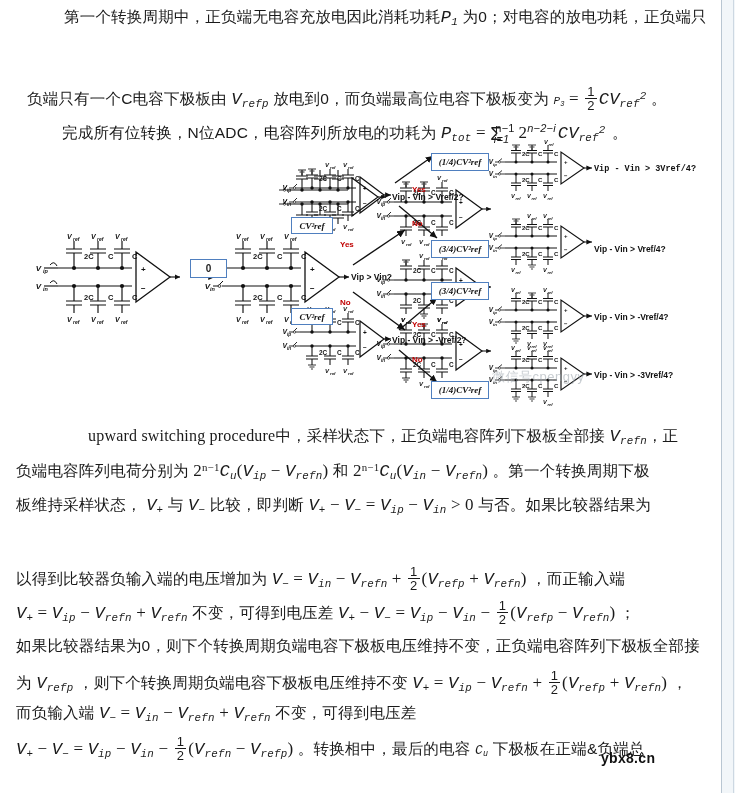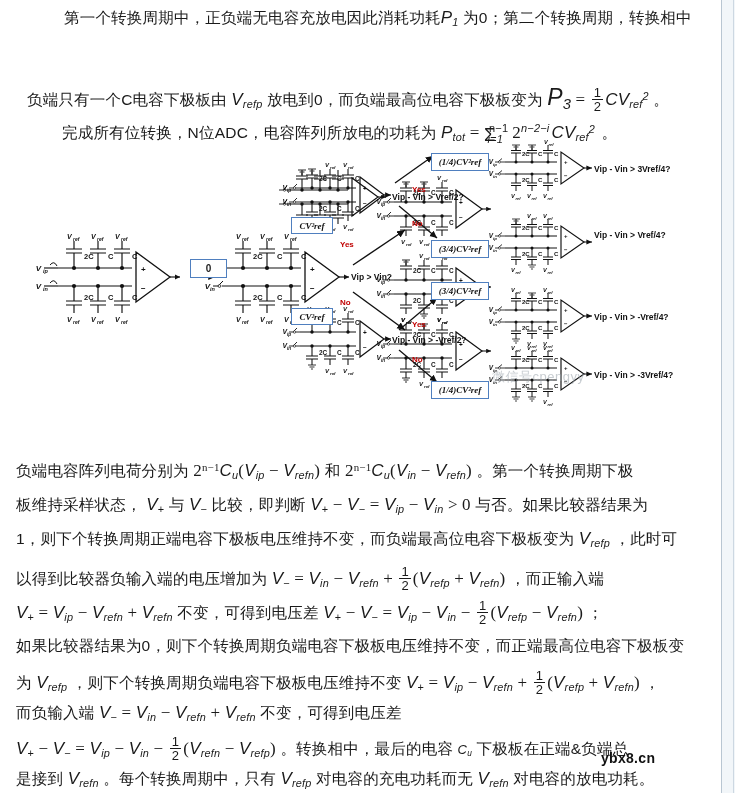--- a/index.html
+++ b/index.html
@@ -7,21 +7,21 @@
     width:735px;height:793px;position:relative;overflow:hidden;
     font-family:"Liberation Serif","DejaVu Serif",serif;
     color:#1a1a1a;
   }
   .page{position:absolute;inset:0;background:#fff;}
 
   
   .para{position:absolute;line-height:1.0;white-space:nowrap;}
   .cn{font-family:"Liberation Sans","DejaVu Sans",sans-serif;font-size:15.5px;letter-spacing:.2px;}
   .en{font-family:"Liberation Serif","DejaVu Serif",serif;font-size:16px;}
-  .mathi{font-family:Liberation Sans, sans-serif;font-style:italic;}
+  .mathi{font-family:Liberation Mono, monospace;font-style:italic;}
   .mathu{font-family:"Liberation Serif","DejaVu Serif",serif;}
   sub{font-size:.64em;vertical-align:-.28em;font-style:italic;}
   sup{font-size:.64em;vertical-align:.5em;}
   .frac{display:inline-block;vertical-align:middle;text-align:center;font-size:.72em;line-height:1.02;margin:0 2px;position:relative;top:-1px;}
   .frac .n{display:block;border-bottom:1px solid #1a1a1a;padding:0 2px;}
   .frac .d{display:block;padding:0 2px;}
   .sumop{display:inline-block;position:relative;font-size:1.18em;vertical-align:-.12em;}
 
   
   #diagram{position:absolute;left:0;top:140px;width:735px;height:272px;}
@@ -63,29 +63,29 @@
 </head>
 <body>
 
 <div class="page">
 
   <div class="railshade" style="left:722px;width:13px;"></div>
   <div class="rail" style="left:721px;"></div>
   <div class="rail" style="left:733px;background:#cdd8e2;"></div>
 
   <div class="para cn" style="left:64px;top:9px;">
-    <span>第一个转换周期中，正负端无电容充放电因此消耗功耗</span><span class="mathi" style="font-size:17px;">P<sub>1</sub></span><span> 为0；第二个转换周期，转换相中</span>
+    <span>第一个转换周期中，正负端无电容充放电因此消耗功耗</span><span class="mathi" style="font-size:17px;">P<sub>1</sub></span><span> 为0；对电容的放电功耗，正负端只</span>
   </div>
 
 
   <div class="para cn" style="left:27px;top:86px;">
     <span>负端只有一个C电容下极板由</span>
     <span class="mathi" style="font-size:17px;">V<sub>refp</sub></span>
     <span>放电到0，而负端最高位电容下极板变为</span>
-    <span class="mathi" style="font-size:23px;">P<sub>3</sub></span><span class="mathu" style="font-size:17px;"> = </span><span class="frac" style="font-size:13px;"><span class="n">1</span><span class="d">2</span></span><span class="mathi" style="font-size:17px;">CV<sub>ref</sub><sup>2</sup></span>
+    <span class="mathi" style="font-size:11px;">P<sub>3</sub></span><span class="mathu" style="font-size:17px;"> = </span><span class="frac" style="font-size:13px;"><span class="n">1</span><span class="d">2</span></span><span class="mathi" style="font-size:17px;">CV<sub>ref</sub><sup>2</sup></span>
     <span>。</span>
   </div>
 
   <div class="para cn" style="left:62px;top:124px;">
     <span>完成所有位转换，N位ADC，电容阵列所放电的功耗为</span>
     <span class="mathi" style="font-size:17px;">P<sub>tot</sub></span><span class="mathu" style="font-size:17px;"> = </span><span class="sumop">Σ</span><span style="font-size:11px;font-style:italic;position:relative;left:-8px;top:5px;">i=1</span><span style="font-size:11px;position:relative;left:-22px;top:-6px;">n−1</span><span class="mathu" style="font-size:17px;position:relative;left:-18px;">2</span><span style="font-size:11px;font-style:italic;position:relative;left:-18px;top:-6px;">n−2−i</span><span class="mathi" style="font-size:17px;position:relative;left:-16px;">CV<sub>ref</sub><sup>2</sup></span>
     <span style="position:relative;left:-14px;">。</span>
   </div>
 
   <div id="diagram">
@@ -802,78 +802,77 @@
 
     <div class="qlabel" style="left:351px;top:132px;">
       <span>Vip &gt; Vin?</span>
     </div>
     <div class="qlabel" style="left:392px;top:52px;">
       <span>Vip - Vin &gt; Vref/2?</span>
     </div>
     <div class="qlabel" style="left:392px;top:195px;">
       <span>Vip - Vin &gt; -Vref/2?</span>
     </div>
-    <div class="qlabel" style="left:594px;top:24px;">
+    <div class="qlabel" style="left:594px;top:24px;font-family:Liberation Mono, monospace;">
       <span>Vip - Vin &gt; 3Vref/4?</span>
     </div>
-    <div class="qlabel" style="left:594px;top:90px;">
+    <div class="qlabel" style="left:594px;top:104px;">
       <span>Vip - Vin &gt; Vref/4?</span>
     </div>
     <div class="qlabel" style="left:594px;top:172px;">
       <span>Vip - Vin &gt; -Vref/4?</span>
     </div>
     <div class="qlabel" style="left:594px;top:230px;">
       <span>Vip - Vin &gt; -3Vref/4?</span>
     </div>
 
     <div class="wm" style="left:492px;top:228px;">
       <span>微信号cpengyy</span>
     </div>
   </div>
 
+  <div class="para cn" style="left:88px;top:428px;">
+    <span class="en">upward switching procedure</span><span>中，采样状态下，正负端电容阵列下极板全部接</span>
+    <span class="mathi" style="font-size:17px;">V<sub>refn</sub></span><span>，正</span>
+  </div>
 
   <div class="para cn" style="left:16px;top:462px;">
     <span>负端电容阵列电荷分别为</span>
     <span class="mathu" style="font-size:17px;">2<sup>n−1</sup></span><span class="mathi" style="font-size:17px;">C<sub>u</sub></span><span class="mathu" style="font-size:17px;">(</span><span class="mathi" style="font-size:17px;">V<sub>ip</sub></span><span class="mathu" style="font-size:17px;"> − </span><span class="mathi" style="font-size:17px;">V<sub>refn</sub></span><span class="mathu" style="font-size:17px;">)</span>
     <span>和</span>
     <span class="mathu" style="font-size:17px;">2<sup>n−1</sup></span><span class="mathi" style="font-size:17px;">C<sub>u</sub></span><span class="mathu" style="font-size:17px;">(</span><span class="mathi" style="font-size:17px;">V<sub>in</sub></span><span class="mathu" style="font-size:17px;"> − </span><span class="mathi" style="font-size:17px;">V<sub>refn</sub></span><span class="mathu" style="font-size:17px;">)</span>
     <span>。第一个转换周期下极</span>
   </div>
 
   <div class="para cn" style="left:16px;top:496px;">
     <span>板维持采样状态，</span>
     <span class="mathi" style="font-size:17px;">V<sub style="font-style:normal;">+</sub></span>
     <span>与</span>
     <span class="mathi" style="font-size:17px;">V<sub style="font-style:normal;">−</sub></span>
     <span>比较，即判断</span>
     <span class="mathi" style="font-size:17px;">V<sub style="font-style:normal;">+</sub></span><span class="mathu" style="font-size:17px;"> − </span><span class="mathi" style="font-size:17px;">V<sub style="font-style:normal;">−</sub></span><span class="mathu" style="font-size:17px;"> = </span><span class="mathi" style="font-size:17px;">V<sub>ip</sub></span><span class="mathu" style="font-size:17px;"> − </span><span class="mathi" style="font-size:17px;">V<sub>in</sub></span><span class="mathu" style="font-size:17px;"> &gt; 0</span>
     <span>与否。如果比较器结果为</span>
   </div>
 
-  <div class="para cn" style="left:16px;top:530px;">
-    <span>1，则下个转换周期正端电容下极板电压维持不变，而负端最高位电容下极板变为</span>
-    <span class="mathi" style="font-size:17px;">V<sub>refp</sub></span>
-    <span>，此时可</span>
-  </div>
 
   <div class="para cn" style="left:16px;top:566px;">
     <span>以得到比较器负输入端的电压增加为</span>
     <span class="mathi" style="font-size:17px;">V<sub style="font-style:normal;">−</sub></span><span class="mathu" style="font-size:17px;"> = </span><span class="mathi" style="font-size:17px;">V<sub>in</sub></span><span class="mathu" style="font-size:17px;"> − </span><span class="mathi" style="font-size:17px;">V<sub>refn</sub></span><span class="mathu" style="font-size:17px;"> + </span><span class="frac" style="font-size:13px;"><span class="n">1</span><span class="d">2</span></span><span class="mathu" style="font-size:17px;">(</span><span class="mathi" style="font-size:17px;">V<sub>refp</sub></span><span class="mathu" style="font-size:17px;"> + </span><span class="mathi" style="font-size:17px;">V<sub>refn</sub></span><span class="mathu" style="font-size:17px;">)</span>
     <span>，而正输入端</span>
   </div>
 
   <div class="para cn" style="left:16px;top:600px;">
     <span class="mathi" style="font-size:17px;">V<sub style="font-style:normal;">+</sub></span><span class="mathu" style="font-size:17px;"> = </span><span class="mathi" style="font-size:17px;">V<sub>ip</sub></span><span class="mathu" style="font-size:17px;"> − </span><span class="mathi" style="font-size:17px;">V<sub>refn</sub></span><span class="mathu" style="font-size:17px;"> + </span><span class="mathi" style="font-size:17px;">V<sub>refn</sub></span>
     <span>不变，可得到电压差</span>
     <span class="mathi" style="font-size:17px;">V<sub style="font-style:normal;">+</sub></span><span class="mathu" style="font-size:17px;"> − </span><span class="mathi" style="font-size:17px;">V<sub style="font-style:normal;">−</sub></span><span class="mathu" style="font-size:17px;"> = </span><span class="mathi" style="font-size:17px;">V<sub>ip</sub></span><span class="mathu" style="font-size:17px;"> − </span><span class="mathi" style="font-size:17px;">V<sub>in</sub></span><span class="mathu" style="font-size:17px;"> − </span><span class="frac" style="font-size:13px;"><span class="n">1</span><span class="d">2</span></span><span class="mathu" style="font-size:17px;">(</span><span class="mathi" style="font-size:17px;">V<sub>refp</sub></span><span class="mathu" style="font-size:17px;"> − </span><span class="mathi" style="font-size:17px;">V<sub>refn</sub></span><span class="mathu" style="font-size:17px;">)</span>
     <span>；</span>
   </div>
 
   <div class="para cn" style="left:16px;top:638px;">
-    <span>如果比较器结果为0，则下个转换周期负端电容下极板电压维持不变，而正端最高位电容下极板变</span>
+    <span>如果比较器结果为0，则下个转换周期负端电容下极板电压维持不变，正负端电容阵列下极板全部接</span>
   </div>
 
   <div class="para cn" style="left:16px;top:670px;">
     <span>为</span>
     <span class="mathi" style="font-size:17px;">V<sub>refp</sub></span>
     <span>，则下个转换周期负端电容下极板电压维持不变</span>
     <span class="mathi" style="font-size:17px;">V<sub style="font-style:normal;">+</sub></span><span class="mathu" style="font-size:17px;"> = </span><span class="mathi" style="font-size:17px;">V<sub>ip</sub></span><span class="mathu" style="font-size:17px;"> − </span><span class="mathi" style="font-size:17px;">V<sub>refn</sub></span><span class="mathu" style="font-size:17px;"> + </span><span class="frac" style="font-size:13px;"><span class="n">1</span><span class="d">2</span></span><span class="mathu" style="font-size:17px;">(</span><span class="mathi" style="font-size:17px;">V<sub>refp</sub></span><span class="mathu" style="font-size:17px;"> + </span><span class="mathi" style="font-size:17px;">V<sub>refn</sub></span><span class="mathu" style="font-size:17px;">)</span>
     <span>，</span>
   </div>
 
@@ -883,27 +882,18 @@
     <span>不变，可得到电压差</span>
   </div>
 
   <div class="para cn" style="left:16px;top:736px;">
     <span class="mathi" style="font-size:17px;">V<sub style="font-style:normal;">+</sub></span><span class="mathu" style="font-size:17px;"> − </span><span class="mathi" style="font-size:17px;">V<sub style="font-style:normal;">−</sub></span><span class="mathu" style="font-size:17px;"> = </span><span class="mathi" style="font-size:17px;">V<sub>ip</sub></span><span class="mathu" style="font-size:17px;"> − </span><span class="mathi" style="font-size:17px;">V<sub>in</sub></span><span class="mathu" style="font-size:17px;"> − </span><span class="frac" style="font-size:13px;"><span class="n">1</span><span class="d">2</span></span><span class="mathu" style="font-size:17px;">(</span><span class="mathi" style="font-size:17px;">V<sub>refn</sub></span><span class="mathu" style="font-size:17px;"> − </span><span class="mathi" style="font-size:17px;">V<sub>refp</sub></span><span class="mathu" style="font-size:17px;">)</span>
     <span>。转换相中，最后的电容</span>
     <span class="mathi" style="font-size:13px;">C<sub>u</sub></span>
     <span>下极板在正端&amp;负端总</span>
   </div>
 
-  <div class="para cn" style="left:16px;top:770px;">
-    <span>是接到</span>
-    <span class="mathi" style="font-size:17px;">V<sub>refn</sub></span>
-    <span>。每个转换周期中，只有</span>
-    <span class="mathi" style="font-size:17px;">V<sub>refp</sub></span>
-    <span>对电容的充电功耗而无</span>
-    <span class="mathi" style="font-size:17px;">V<sub>refn</sub></span>
-    <span>对电容的放电功耗。</span>
-  </div>
 
   <div class="ybx" style="left:601px;top:750px;">
     <span>ybx8.cn</span>
   </div>
 
 </div>
 
 </body></html>

